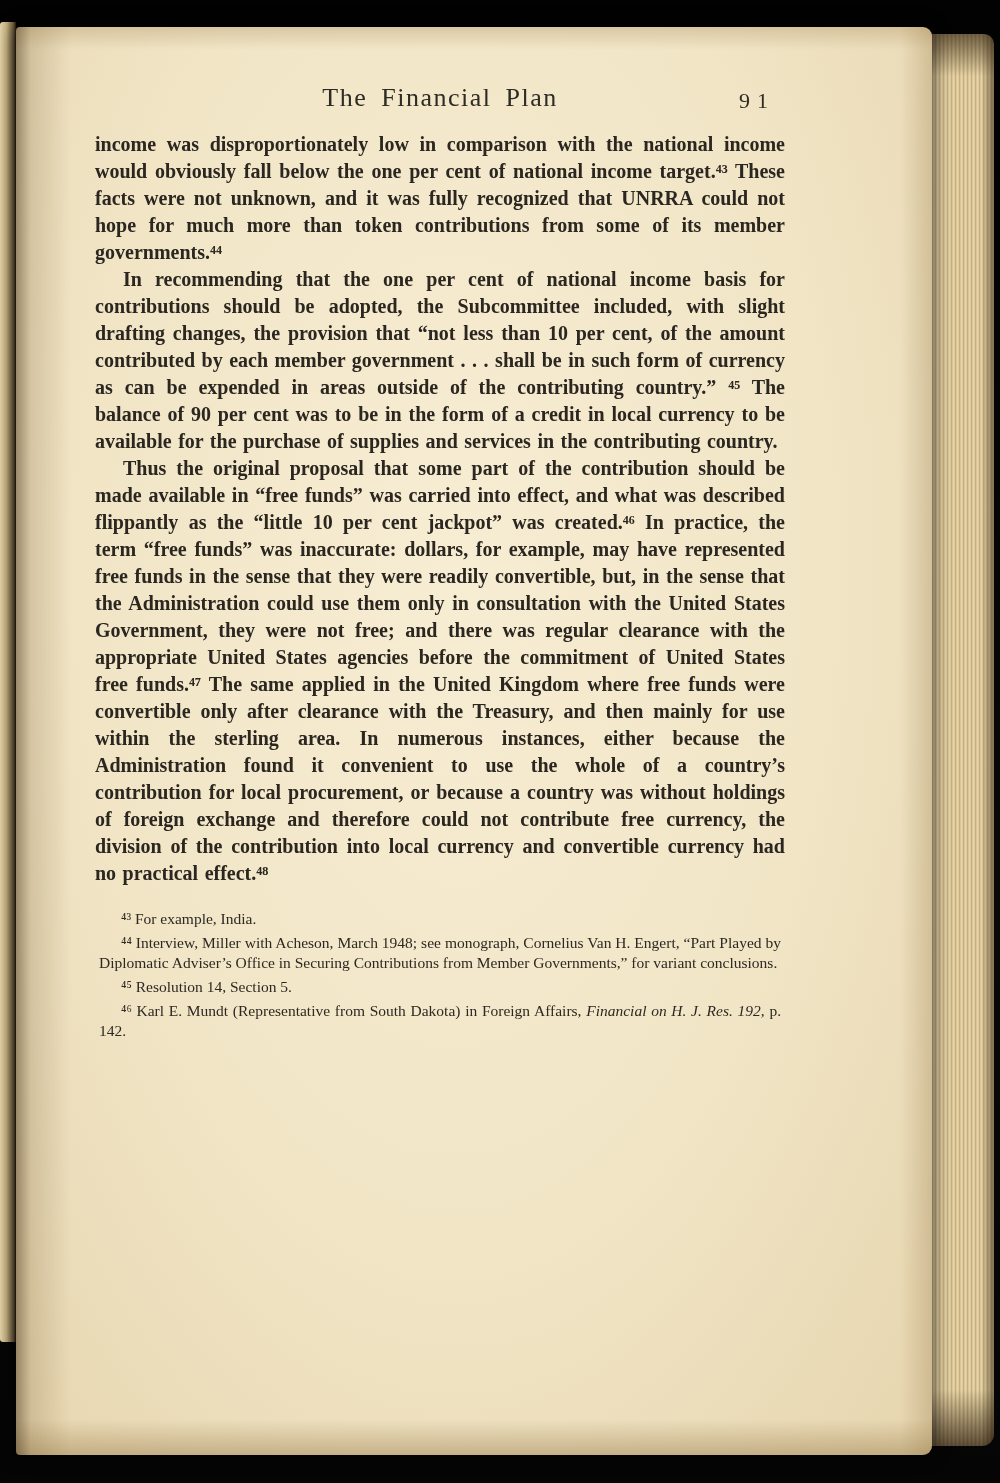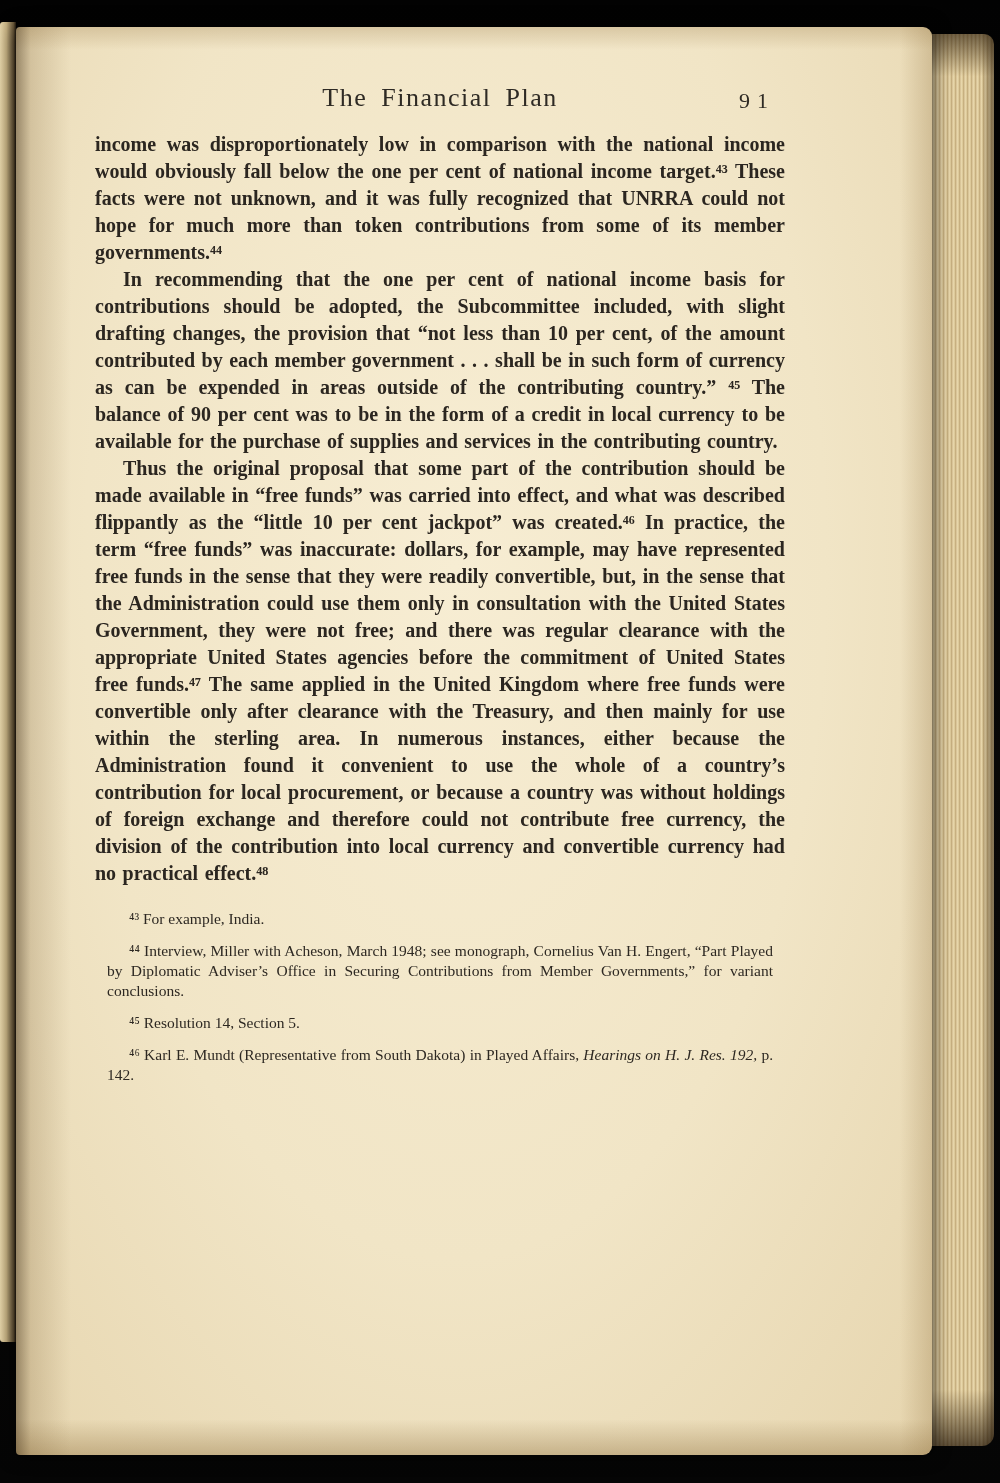--- a/index.html
+++ b/index.html
@@ -93,21 +93,21 @@
     text-indent: 0;
   }
   .footnotes {
     margin-top: 22px;
     font-size: 15.5px;
     line-height: 20px;
     text-align: justify;
     color: #2d2822;
   }
   .footnotes p {
-    margin: 12px;
+    margin: 4px;
     text-indent: 22px;
   }
   .footnotes i {
     font-style: italic;
   }
 </style>
 </head>
 <body>
 
 <div class="scene">
@@ -126,19 +126,19 @@
       <main class="body-text">
         <p class="first">income was disproportionately low in comparison with the national income would obviously fall below the one per cent of national income target.⁴³ These facts were not unknown, and it was fully recognized that UNRRA could not hope for much more than token contributions from some of its member governments.⁴⁴</p>
         <p>In recommending that the one per cent of national income basis for contributions should be adopted, the Subcommittee included, with slight drafting changes, the provision that “not less than 10 per cent, of the amount contributed by each member government . . . shall be in such form of currency as can be expended in areas outside of the contributing country.” ⁴⁵ The balance of 90 per cent was to be in the form of a credit in local currency to be available for the purchase of supplies and services in the contributing country.</p>
         <p>Thus the original proposal that some part of the contribution should be made available in “free funds” was carried into effect, and what was described flippantly as the “little 10 per cent jackpot” was created.⁴⁶ In practice, the term “free funds” was inaccurate: dollars, for example, may have represented free funds in the sense that they were readily convertible, but, in the sense that the Administration could use them only in consultation with the United States Government, they were not free; and there was regular clearance with the appropriate United States agencies before the commitment of United States free funds.⁴⁷ The same applied in the United Kingdom where free funds were convertible only after clearance with the Treasury, and then mainly for use within the sterling area. In numerous instances, either because the Administration found it convenient to use the whole of a country’s contribution for local procurement, or because a country was without holdings of foreign exchange and therefore could not contribute free currency, the division of the contribution into local currency and convertible currency had no practical effect.⁴⁸</p>
       </main>
 
       <section class="footnotes">
         <p>⁴³ For example, India.</p>
         <p>⁴⁴ Interview, Miller with Acheson, March 1948; see monograph, Cornelius Van H. Engert, “Part Played by Diplomatic Adviser’s Office in Securing Contributions from Member Governments,” for variant conclusions.</p>
         <p>⁴⁵ Resolution 14, Section 5.</p>
-        <p><span>⁴⁶ Karl E. Mundt (Representative from South Dakota) in Played Affairs, </span><i>Hearings on H. J. Res. 192,</i><span> p. 142.</span></p>
+        <p><span>⁴⁶ Karl E. Mundt (Representative from South Dakota) in Foreign Affairs, </span><i>Financial on H. J. Res. 192,</i><span> p. 142.</span></p>
       </section>
 
     </div>
   </div>
 
 </div>
 
 </body></html>

